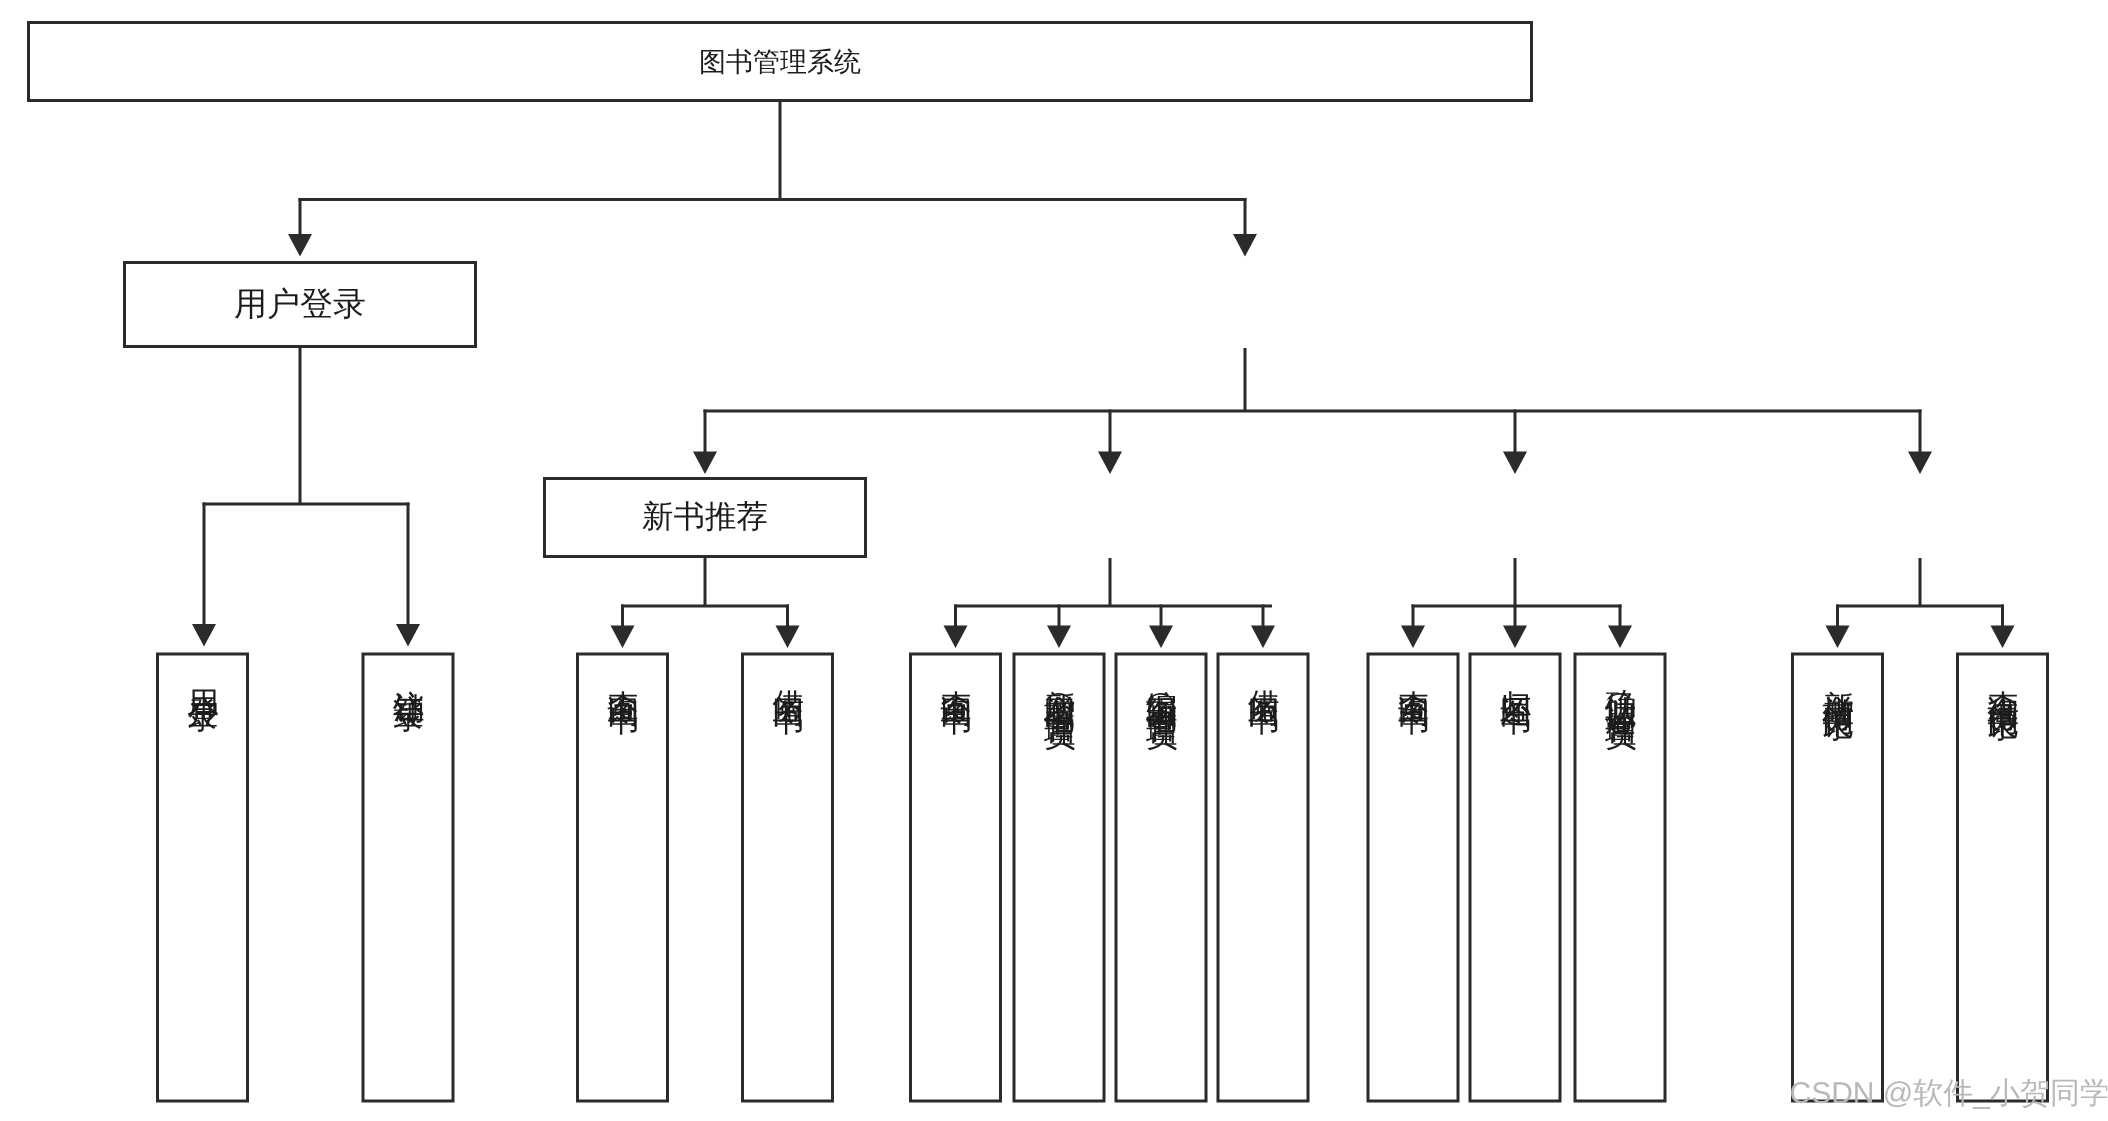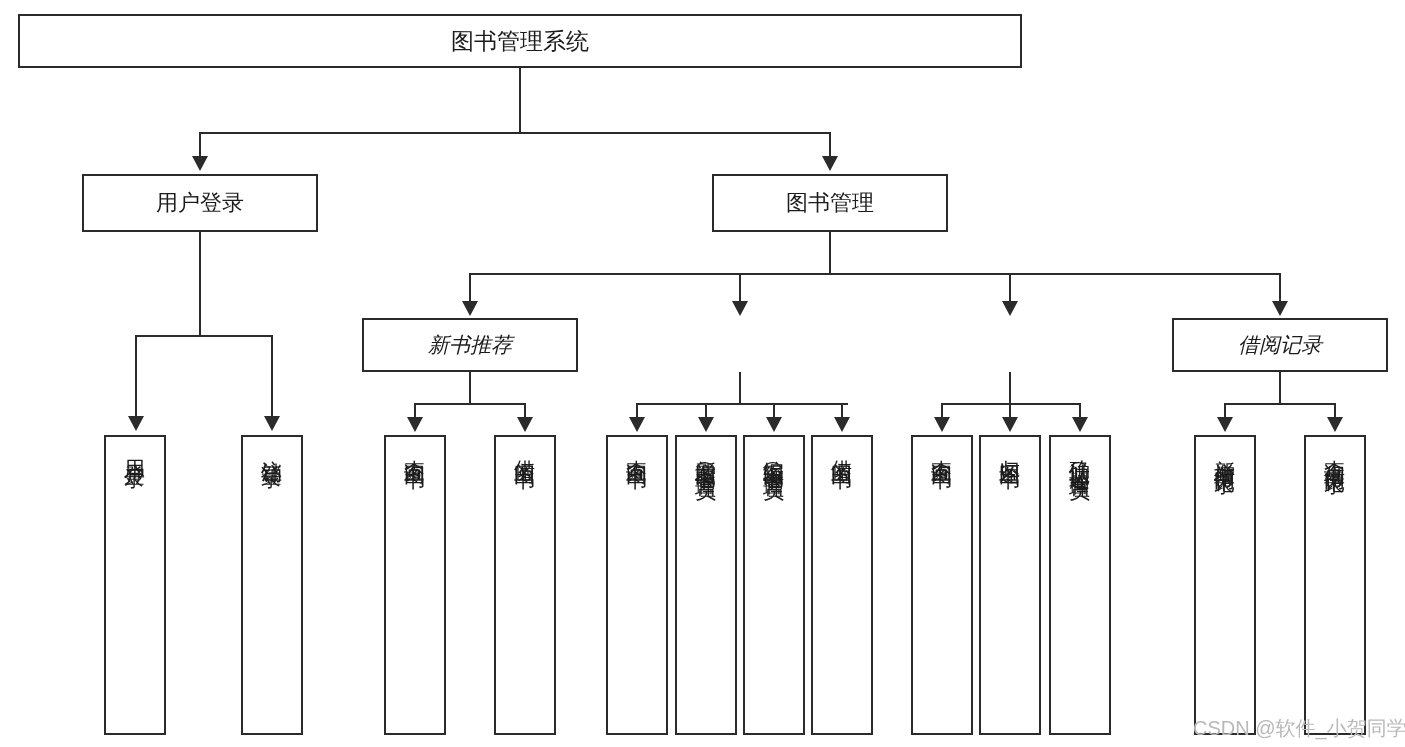--- a/index.html
+++ b/index.html
@@ -25,23 +25,23 @@
     border: 2px solid #2b2b2b;
     display: flex;
     align-items: center;
     justify-content: center;
   }
   .node .label {
     color: #1c1c1c;
     line-height: 1.15;
     white-space: nowrap;
   }
-  .node-root .label { font-size: 23px; }
+  .node-root .label { font-size: 18px; }
   .node-l2 .label   { font-size: 22px; }
-  .node-l3 .label   { font-size: 21px; font-style: italic; }
+  .node-l3 .label   { font-size: 21px; }
 
   
   .node-leaf {
     align-items: flex-start;
     justify-content: center;
     padding-top: 6px;
   }
   .node-leaf .label {
     font-size: 21px;
     writing-mode: vertical-rl;
@@ -93,23 +93,20 @@
   <div class="conn conn-v" style="left:199px; top:132px; width:2px; height:26px;"></div>
   <div class="arrow" style="left:192px; top:156px;"></div>
 
   <div class="conn conn-v" style="left:829px; top:132px; width:2px; height:26px;"></div>
   <div class="arrow" style="left:822px; top:156px;"></div>
 
   <div class="node node-l2" style="left:82px; top:174px; width:236px; height:58px;">
     <span class="label">用户登录</span>
   </div>
 
-  <div class="node node-l2" style="left:712px; top:174px; width:236px; height:58px;">
-    <span class="label">图书管理</span>
-  </div>
 
   <div class="conn conn-v" style="left:199px; top:232px; width:2px; height:104px;"></div>
   <div class="conn conn-h" style="left:135px; top:335px; width:138px; height:2px;"></div>
   <div class="conn conn-v" style="left:135px; top:335px; width:2px; height:82px;"></div>
   <div class="arrow" style="left:128px; top:416px;"></div>
   <div class="conn conn-v" style="left:271px; top:335px; width:2px; height:82px;"></div>
   <div class="arrow" style="left:264px; top:416px;"></div>
 
   <div class="conn conn-v" style="left:829px; top:232px; width:2px; height:42px;"></div>
   <div class="conn conn-h" style="left:469px; top:273px; width:812px; height:2px;"></div>
@@ -118,23 +115,20 @@
   <div class="conn conn-v" style="left:739px; top:273px; width:2px; height:29px;"></div>
   <div class="arrow" style="left:732px; top:301px;"></div>
   <div class="conn conn-v" style="left:1009px; top:273px; width:2px; height:29px;"></div>
   <div class="arrow" style="left:1002px; top:301px;"></div>
   <div class="conn conn-v" style="left:1279px; top:273px; width:2px; height:29px;"></div>
   <div class="arrow" style="left:1272px; top:301px;"></div>
 
   <div class="node node-l3" style="left:362px; top:318px; width:216px; height:54px;">
     <span class="label">新书推荐</span>
   </div>
-  <div class="node node-l3" style="left:1172px; top:318px; width:216px; height:54px;">
-    <span class="label">借阅记录</span>
-  </div>
 
   <div class="conn conn-v" style="left:469px; top:372px; width:2px; height:32px;"></div>
   <div class="conn conn-h" style="left:414px; top:403px; width:112px; height:2px;"></div>
   <div class="conn conn-v" style="left:414px; top:403px; width:2px; height:15px;"></div>
   <div class="arrow" style="left:407px; top:417px;"></div>
   <div class="conn conn-v" style="left:524px; top:403px; width:2px; height:15px;"></div>
   <div class="arrow" style="left:517px; top:417px;"></div>
 
   <div class="conn conn-v" style="left:739px; top:372px; width:2px; height:32px;"></div>
   <div class="conn conn-h" style="left:636px; top:403px; width:212px; height:2px;"></div>

